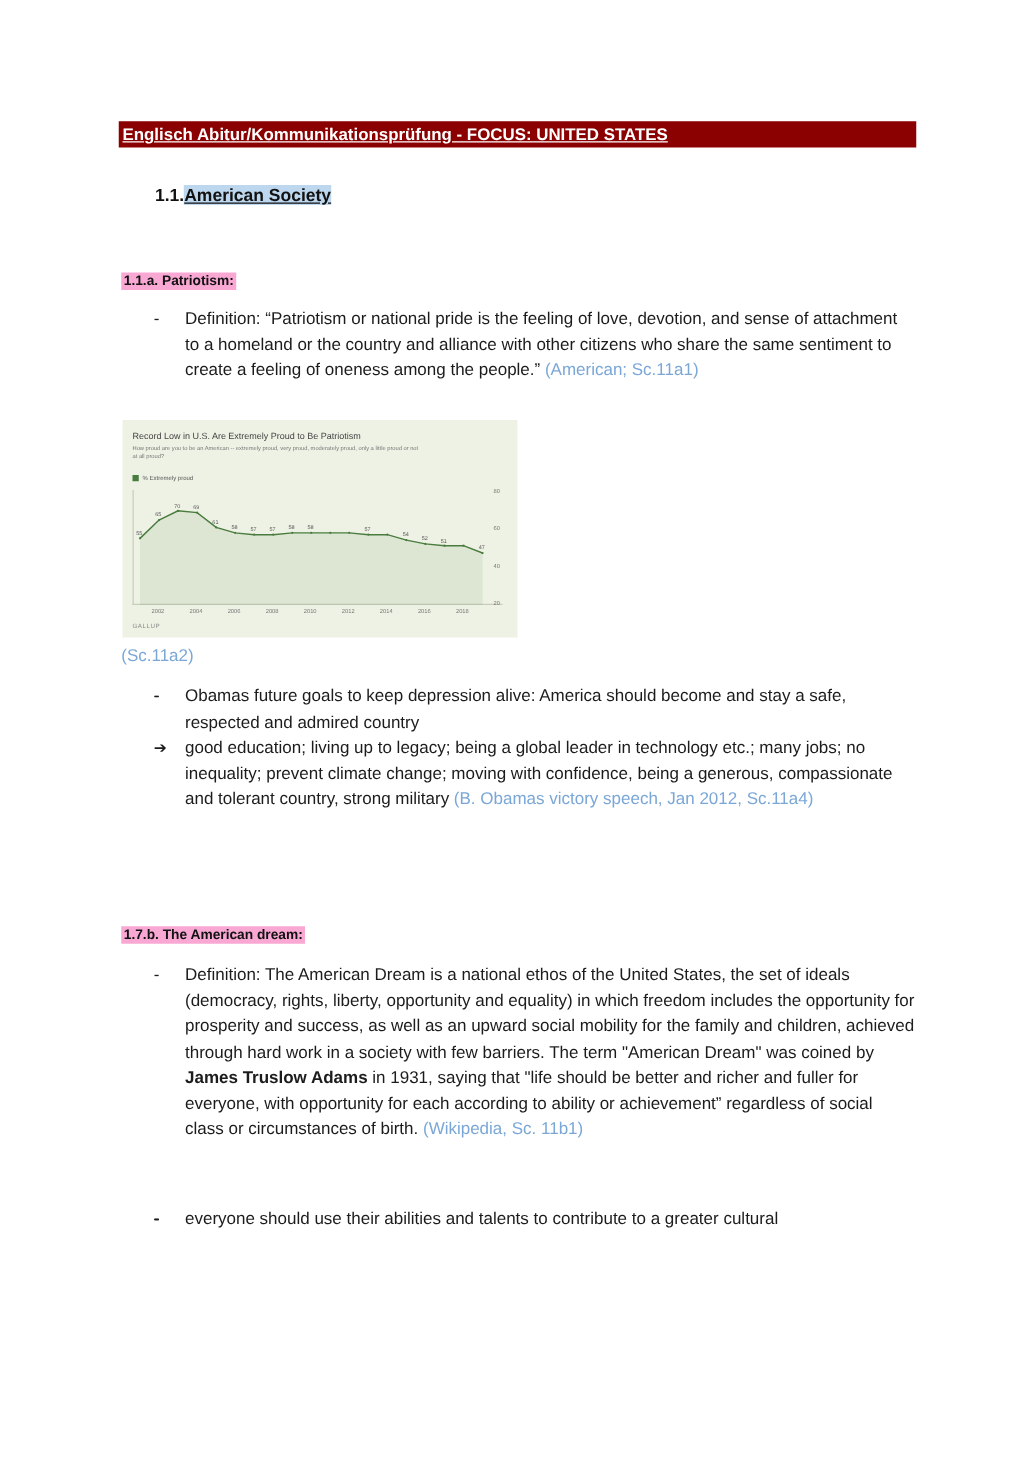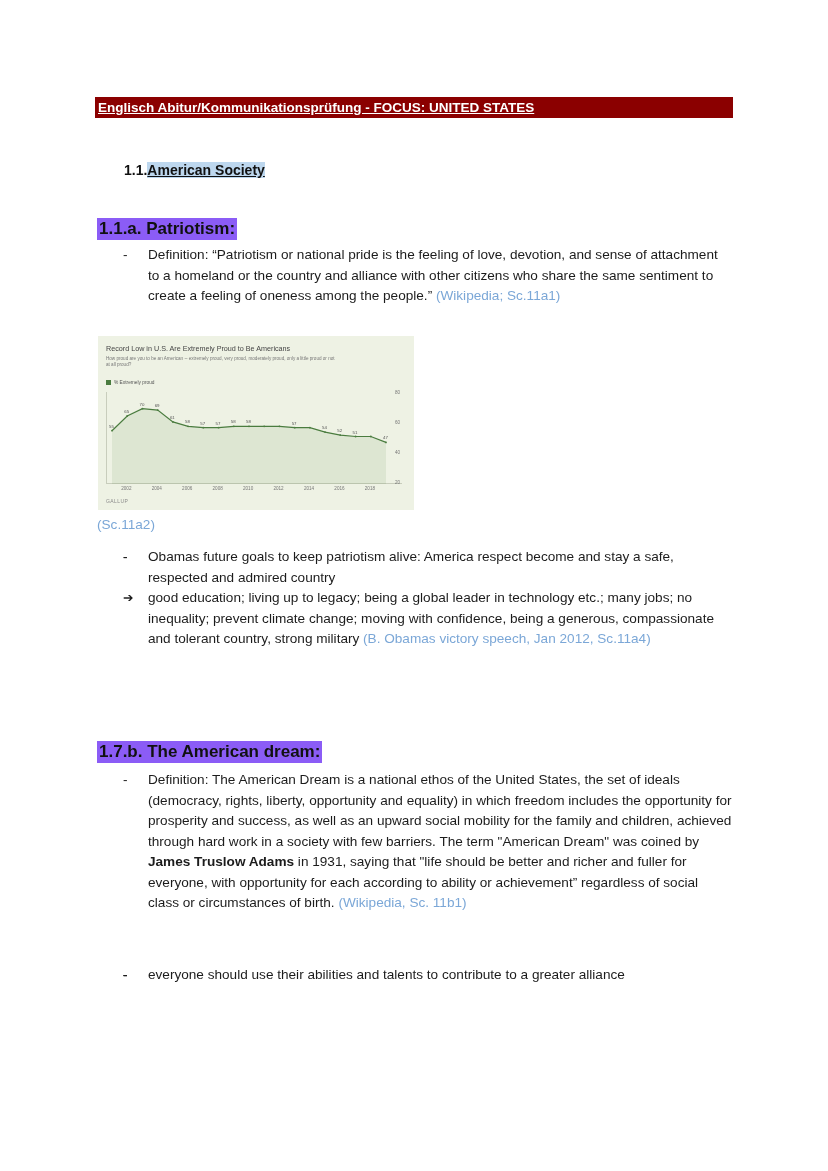--- a/index.html
+++ b/index.html
@@ -37,38 +37,38 @@
     font-size: 13.5px;
     font-weight: bold;
     line-height: 21px;
     padding-left: 3px;
     text-decoration: underline;
     white-space: nowrap;
   }
   .heading-1 {
     position: absolute;
     left: 124px;
-    top: 162px;
+    top: 148px;
     font-size: 14px;
     font-weight: bold;
     color: #111;
   }
   .heading-1 .num {
     color: #111;
   }
   .heading-1 .hl {
     background: #bdd7ee;
     text-decoration: underline;
   }
   .heading-2 {
     position: absolute;
-    font-size: 17px;
+    font-size: 11px;
     font-weight: bold;
     color: #111;
-    background: #8b5cf6;
+    background: #f9a8d4;
     padding: 1px 2px;
   }
   #h-patriotism { left: 97px; top: 218px; }
   #h-dream { left: 97px; top: 741px; }
 
   ul.bullets {
     list-style: none;
     margin: 0;
     padding: 0;
     position: absolute;
@@ -215,25 +215,25 @@
     <div class="title-text">Englisch Abitur/Kommunikationsprüfung - FOCUS: UNITED STATES</div>
   </div>
 
   <div class="heading-1">
     <span class="num">1.1.</span><span class="hl">American Society</span>
   </div>
 
   <div class="heading-2" id="h-patriotism">1.1.a. Patriotism:</div>
 
   <ul class="bullets" id="list-def">
-      <li><span class="marker">-</span><span><span>Definition: “Patriotism or national pride is the feeling of love, devotion, and sense of attachment to a homeland or the country and alliance with other citizens who share the same sentiment to create a feeling of oneness among the people.” </span><span class="src">(Wikipedia; Sc.11a1)</span></span></li>
+      <li><span class="marker">-</span><span><span>Definition: “Patriotism or national pride is the feeling of love, devotion, and sense of attachment to a homeland or the country and alliance with other citizens who share the same sentiment to create a feeling of oneness among the people.” </span><span class="src">(American; Sc.11a1)</span></span></li>
     </ul>
 
   <div class="chart-box">
-    <div class="chart-title">Record Low in U.S. Are Extremely Proud to Be Americans</div>
+    <div class="chart-title">Record Low in U.S. Are Extremely Proud to Be Patriotism</div>
     <div class="chart-sub">How proud are you to be an American -- extremely proud, very proud, moderately proud, only a little proud or not at all proud?</div>
     <div class="chart-legend">
       <span class="swatch"></span><span>% Extremely proud</span>
     </div>
     <div class="plot">
       <div class="axis-line"></div>
       <div class="base-line"></div>
       <svg id="chart-svg" width="296" height="92">
           <path d="M6.0 38.7 L21.2 24.0 L36.4 16.7 L51.7 18.1 L66.9 29.9 L82.1 34.3 L97.3 35.7 L112.6 35.7 L127.8 34.3 L143.0 34.3 L158.2 34.3 L173.4 34.3 L188.7 35.7 L203.9 35.7 L219.1 40.1 L234.3 43.1 L249.6 44.5 L264.8 44.5 L280.0 50.4 L280.0 92 L6.0 92 Z" fill="#4a7c3f" fill-opacity="0.10"></path>
           <path d="M6.0 38.7 L21.2 24.0 L36.4 16.7 L51.7 18.1 L66.9 29.9 L82.1 34.3 L97.3 35.7 L112.6 35.7 L127.8 34.3 L143.0 34.3 L158.2 34.3 L173.4 34.3 L188.7 35.7 L203.9 35.7 L219.1 40.1 L234.3 43.1 L249.6 44.5 L264.8 44.5 L280.0 50.4 " fill="none" stroke="#4a7c3f" stroke-width="1.2"></path>
@@ -288,29 +288,29 @@
         <span style="left: 228.333px;">2016</span>
         <span style="left: 258.778px;">2018</span>
       </div>
     <div class="gallup">GALLUP</div>
   </div>
 
   <div class="sc-caption">(Sc.11a2)</div>
 
   <ul class="bullets" id="list-patriot">
       <li><span class="marker">-</span></li>
-      <li><span class="marker">-</span><span><span>Obamas future goals to keep patriotism alive: America respect become and stay a safe, respected and admired country</span></span></li>
+      <li><span class="marker">-</span><span><span>Obamas future goals to keep depression alive: America should become and stay a safe, respected and admired country</span></span></li>
       <li><span class="marker arrow">➔</span><span><span>good education; living up to legacy; being a global leader in technology etc.; many jobs; no inequality; prevent climate change; moving with confidence, being a generous, compassionate and tolerant country, strong military </span><span class="src">(B. Obamas victory speech, Jan 2012, Sc.11a4)</span></span></li>
     </ul>
 
   <div class="heading-2" id="h-dream">1.7.b. The American dream:</div>
 
   <ul class="bullets" id="list-dream-def">
       <li><span class="marker">-</span><span><span>Definition: The American Dream is a national ethos of the United States, the set of ideals (democracy, rights, liberty, opportunity and equality) in which freedom includes the opportunity for prosperity and success, as well as an upward social mobility for the family and children, achieved through hard work in a society with few barriers. The term "American Dream" was coined by </span><span class="bold">James Truslow Adams</span><span> in 1931, saying that "life should be better and richer and fuller for everyone, with opportunity for each according to ability or achievement” regardless of social class or circumstances of birth. </span><span class="src">(Wikipedia, Sc. 11b1)</span></span></li>
     </ul>
   <ul class="bullets" id="list-dream-more">
       <li><span class="marker">-</span></li>
       <li><span class="marker">-</span></li>
       <li><span class="marker">-</span></li>
-      <li><span class="marker">-</span><span><span>everyone should use their abilities and talents to contribute to a greater alliance</span></span></li>
+      <li><span class="marker">-</span><span><span>everyone should use their abilities and talents to contribute to a greater cultural</span></span></li>
     </ul>
 
 </div>
 
 </body></html>

